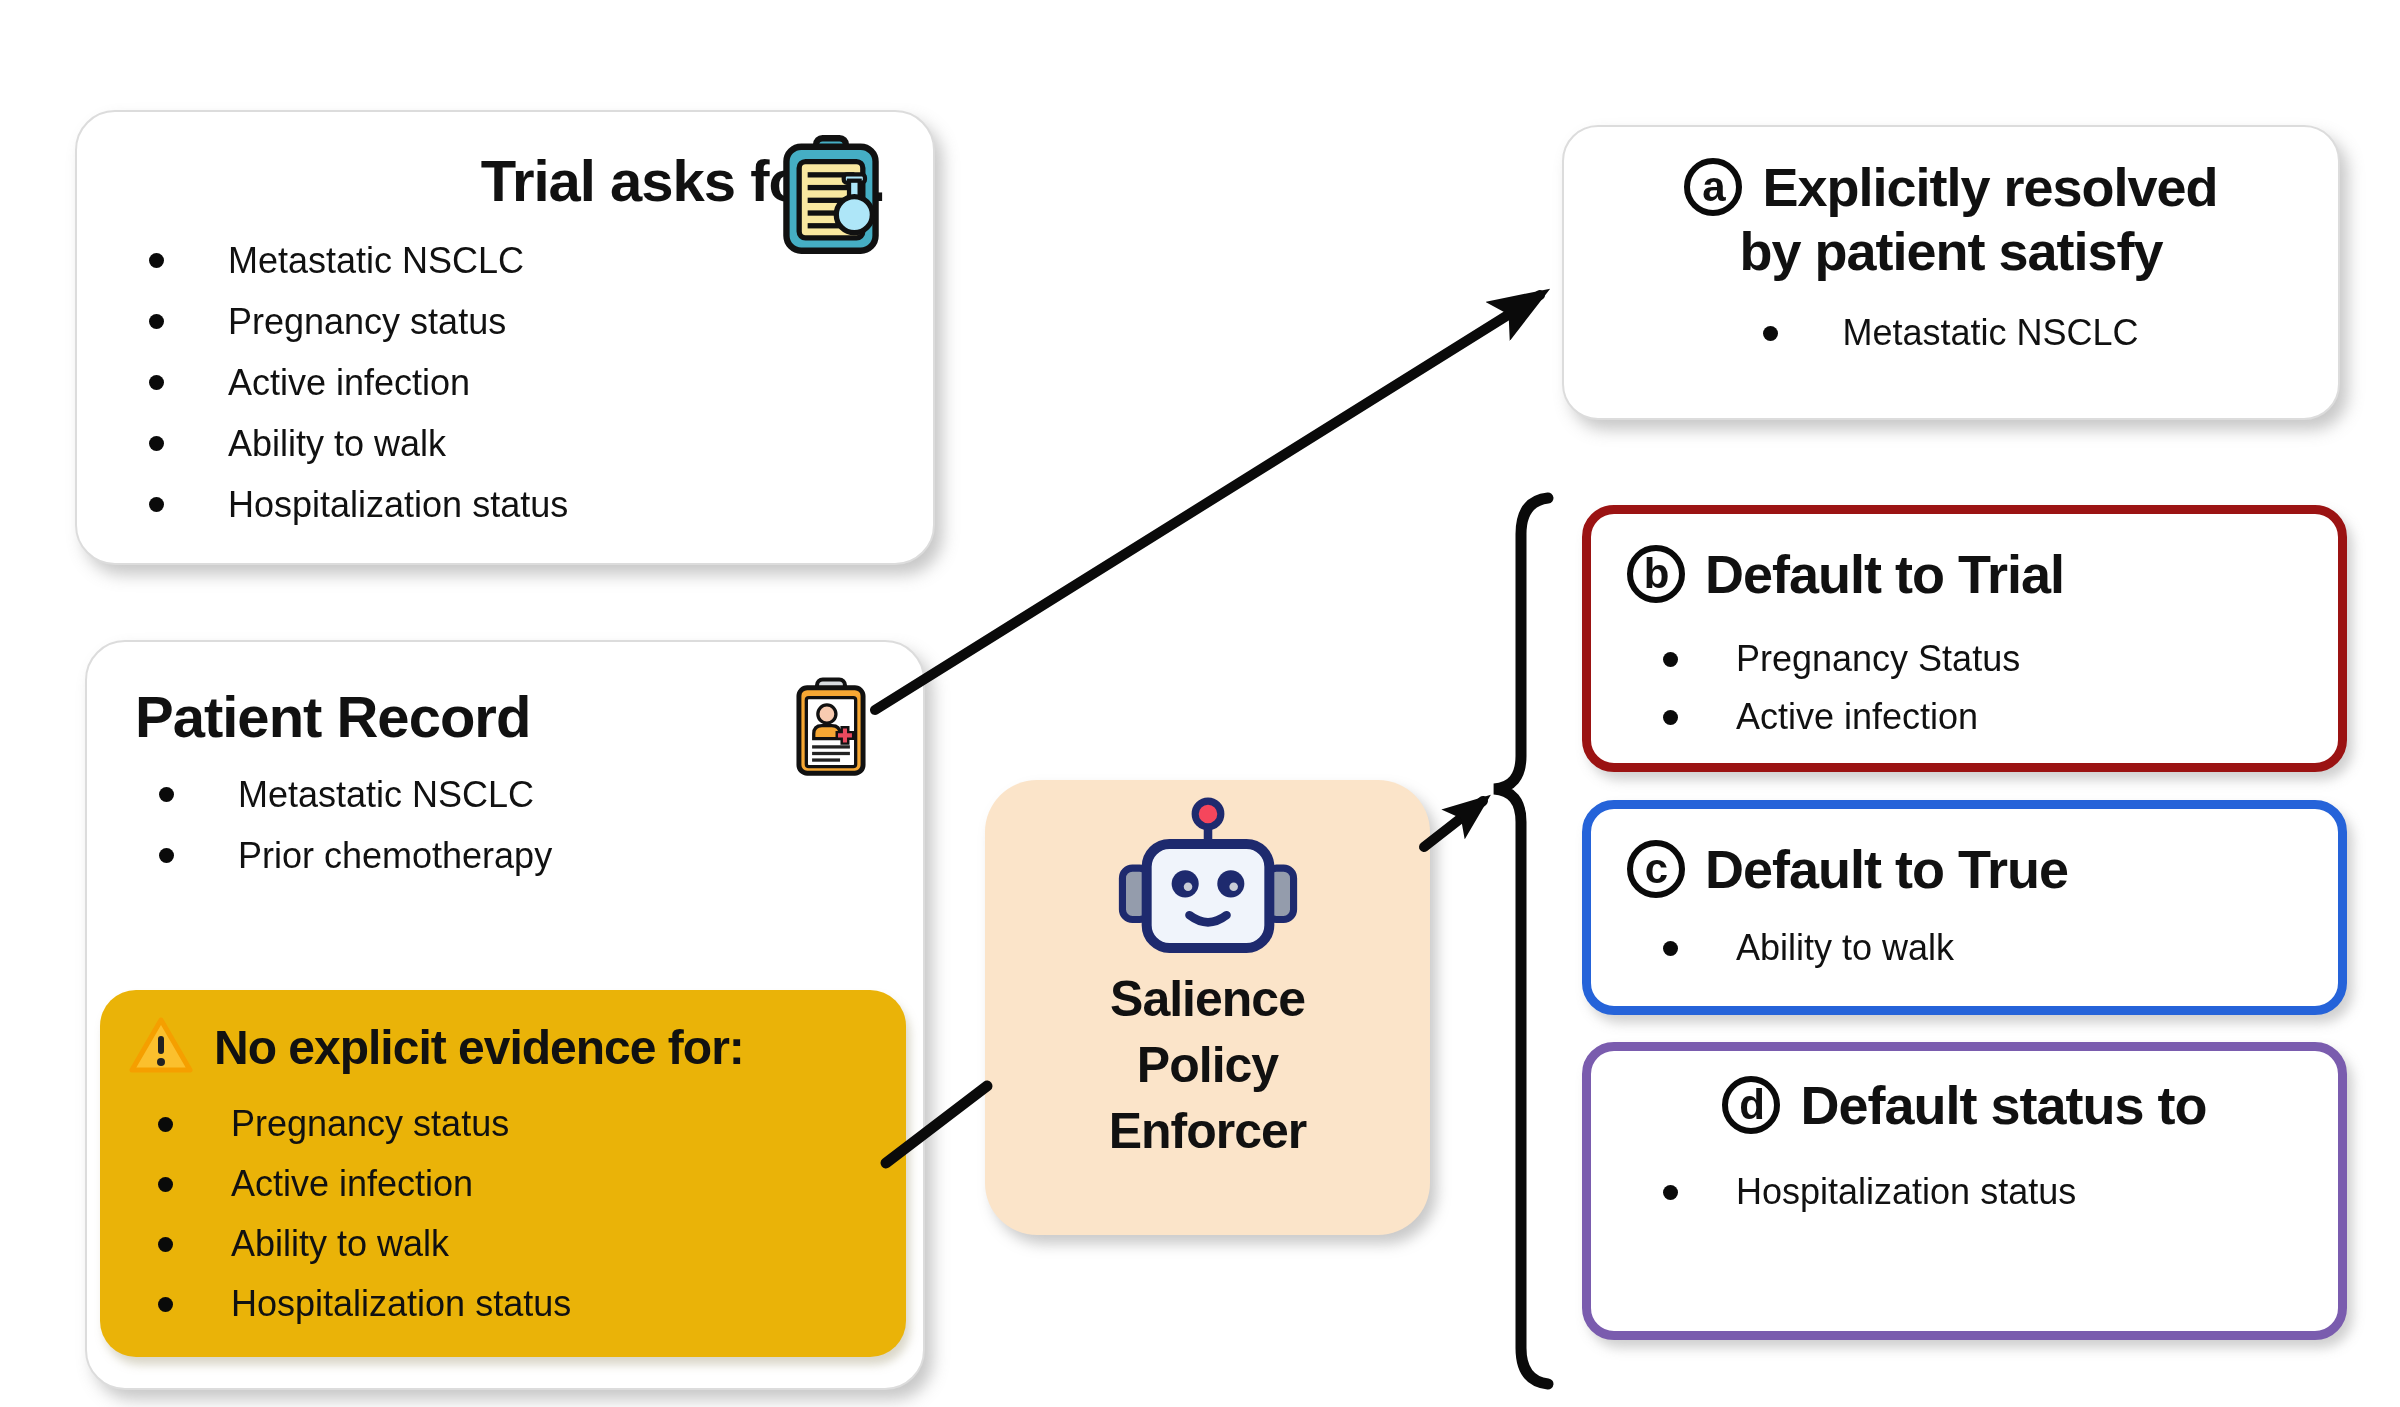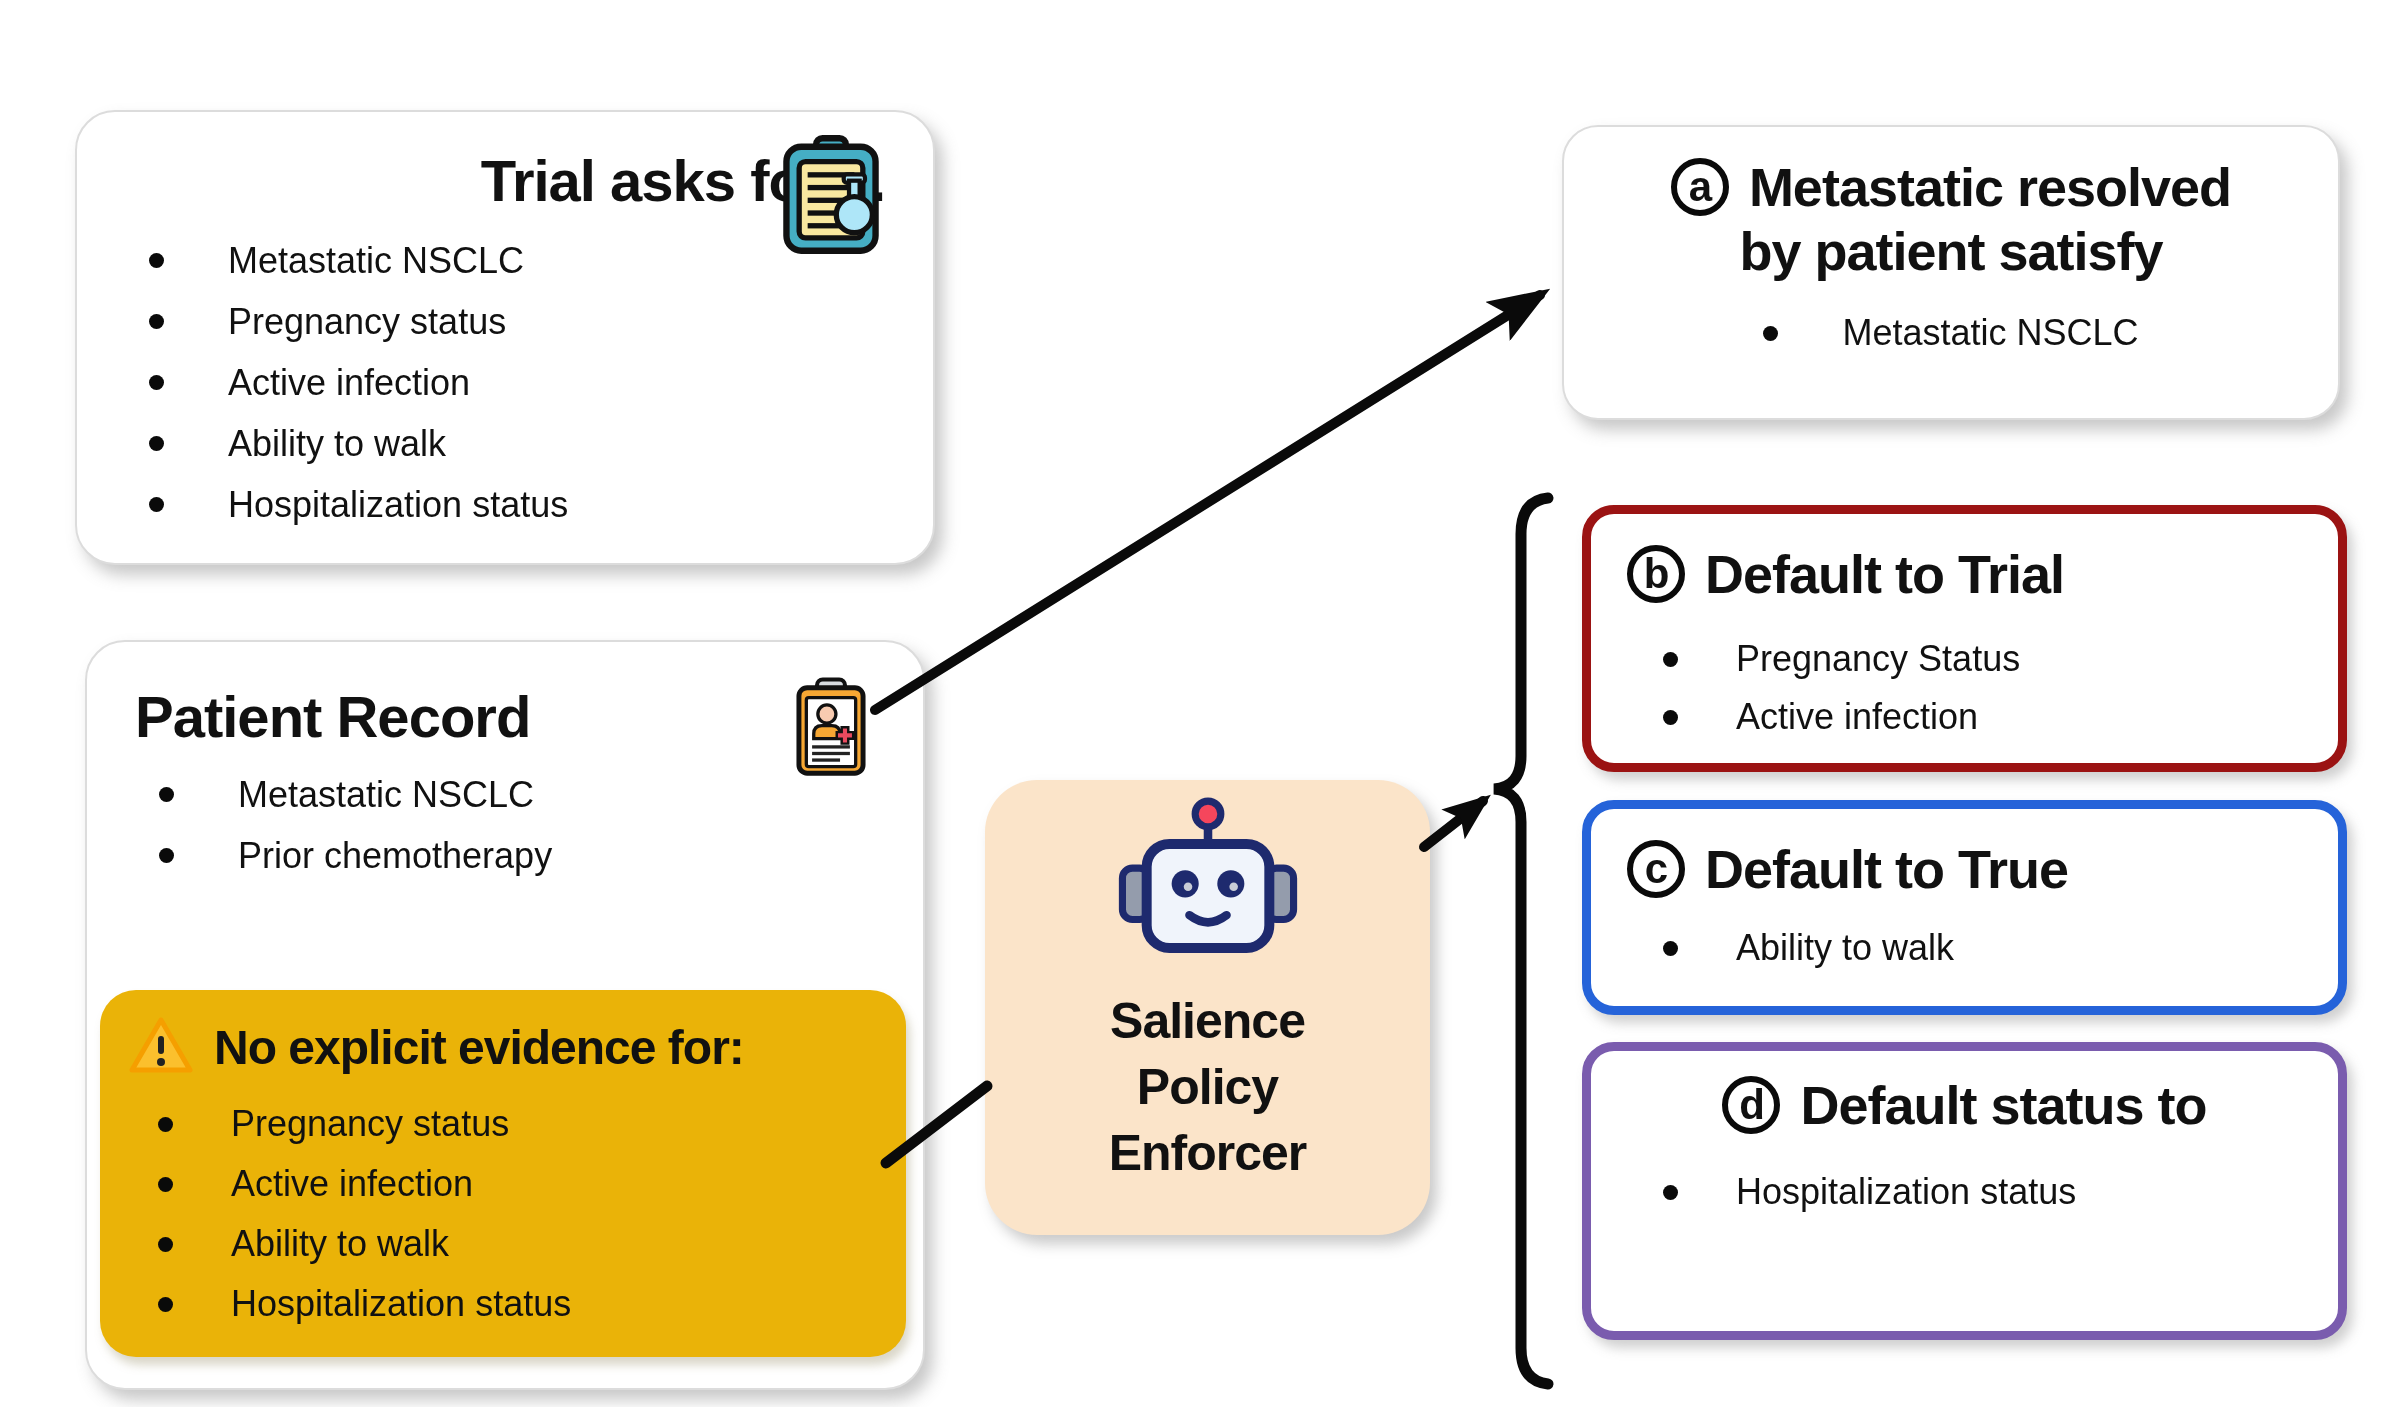--- a/index.html
+++ b/index.html
@@ -36,21 +36,21 @@
   #warning-title{font-weight:700;font-size:48px;line-height:60px;letter-spacing:-1px;}
   #warning-bullets{margin-top:14px;}
   #warning-box .bullet{height:60px;}
   #warning-box .bullet .dot{margin:0 58px 0 30px;}
 
   
   #enforcer-box{position:absolute;left:985px;top:780px;width:445px;height:455px;
                 background:#fbe4c9;border-radius:52px;box-sizing:border-box;
                 display:flex;flex-direction:column;align-items:center;
                 box-shadow:7px 9px 14px rgba(120,120,120,.4);}
-  #enforcer-label{margin-top:26px;font-weight:700;font-size:50px;line-height:66px;
+  #enforcer-label{margin-top:4px;font-weight:700;font-size:50px;line-height:66px;
                   text-align:center;letter-spacing:-1px;}
   #robot-icon{margin-top:14px;}
 
   
   #box-a{left:1562px;top:125px;width:778px;height:295px;border-radius:36px;padding:28px 40px 0 40px;}
   #box-a .title-line{display:flex;justify-content:center;align-items:center;
                      font-weight:700;font-size:54px;line-height:64px;letter-spacing:-1px;}
   #box-a .bullet{margin-top:22px;height:56px;justify-content:center;}
   #box-a .bullet .dot{margin:0 64px 0 0;}
 
@@ -192,21 +192,21 @@
     <div id="enforcer-label">
       <div>Salience</div>
       <div>Policy</div>
       <div>Enforcer</div>
     </div>
   </div>
 
   <div class="card" id="box-a">
     <div class="title-line">
       <span class="badge">a</span>
-      <span>Metastatic resolved</span>
+      <span>Explicitly resolved</span>
     </div>
     <div class="title-line">
       <span>by patient satisfy</span>
     </div>
     <div class="bullet">
         <span class="dot"></span>
         <span>Metastatic NSCLC</span>
       </div>
   </div>
 

